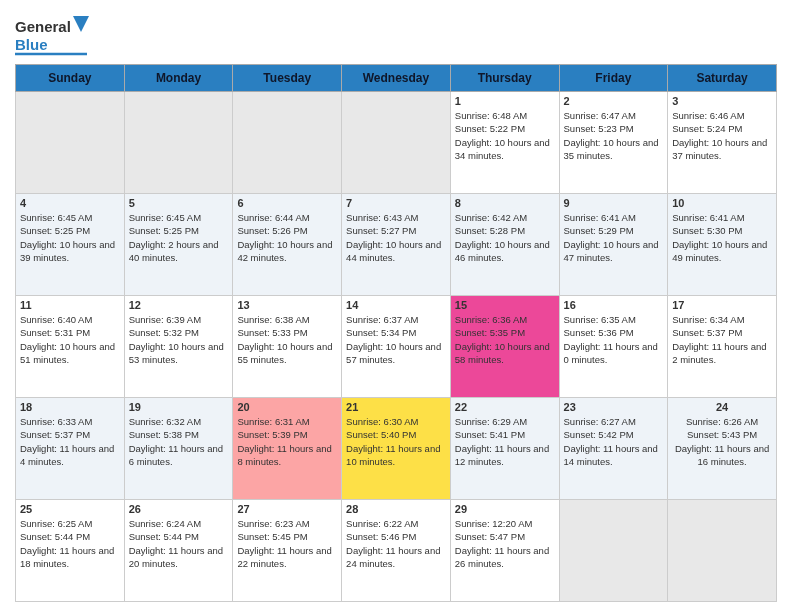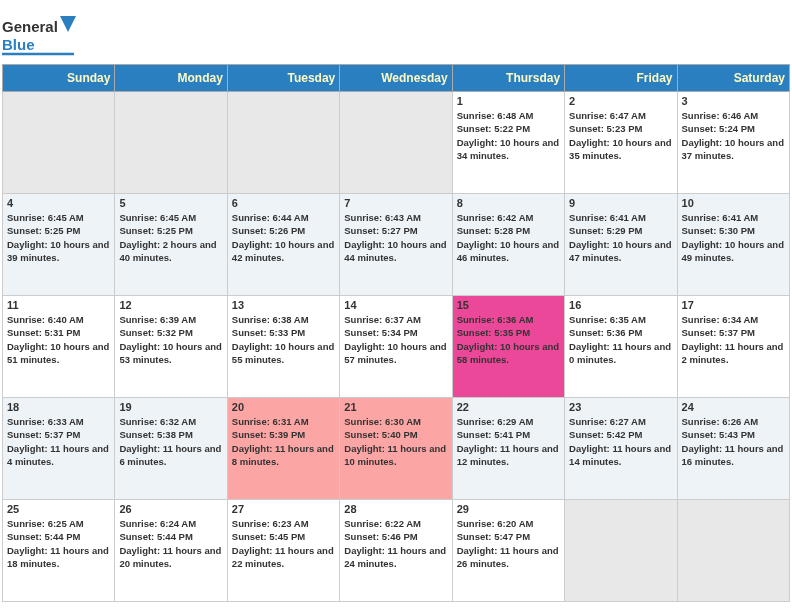--- a/index.html
+++ b/index.html
@@ -6,21 +6,21 @@
     body {
       font-family: Arial, sans-serif;
       background: #fff;
       width: 792px;
       height: 612px;
       overflow: hidden;
     }
     .page {
       width: 792px;
       height: 612px;
-      padding: 10px 2px;
+      padding: 10px 15px;
       display: flex;
       flex-direction: column;
     }
     .header {
       display: flex;
       justify-content: space-between;
       align-items: flex-start;
       margin-bottom: 6px;
     }
     .logo {
@@ -43,25 +43,25 @@
       margin-top: 2px;
     }
     .calendar {
       flex: 1;
       border-collapse: collapse;
       width: 100%;
       table-layout: fixed;
     }
     .calendar th {
       background: #2a7fc1;
-      color: #fef9c3;
+      color: #0f172a;
       font-size: 12px;
       font-weight: bold;
       padding: 6px 4px;
-      text-align: right;
+      text-align: center;
       border: 1px solid #aaa;
     }
     .calendar td {
       border: 1px solid #ccc;
       vertical-align: top;
       padding: 3px 4px;
       font-size: 9.5px;
       color: #333;
       height: 88px;
     }
@@ -72,21 +72,20 @@
       background: #fff;
     }
     .day-number {
       font-weight: bold;
       font-size: 11px;
       display: block;
       margin-bottom: 2px;
     }
     .cell-content {
       line-height: 1.4;
-      font-weight: bold;
     }
     .empty-cell {
       background: #e8e8e8 !important;
     }
   </style>
 </head>
 <body>
 
 <div class="page">
   <div class="header">
@@ -287,21 +286,21 @@
             </div>
           </td>
           <td style="background: #fca5a5;">
             <span class="day-number">20</span>
             <div class="cell-content">
               <div>Sunrise: 6:31 AM</div>
               <div>Sunset: 5:39 PM</div>
               <div>Daylight: 11 hours and 8 minutes.</div>
             </div>
           </td>
-          <td style="background: #fca5a5;">
+          <td style="background: #fde047;">
             <span class="day-number">21</span>
             <div class="cell-content">
               <div>Sunrise: 6:30 AM</div>
               <div>Sunset: 5:40 PM</div>
               <div>Daylight: 11 hours and 10 minutes.</div>
             </div>
           </td>
           <td style="background: rgb(238, 243, 248);">
             <span class="day-number">22</span>
             <div class="cell-content">
@@ -311,21 +310,21 @@
             </div>
           </td>
           <td style="background: rgb(238, 243, 248);">
             <span class="day-number">23</span>
             <div class="cell-content">
               <div>Sunrise: 6:27 AM</div>
               <div>Sunset: 5:42 PM</div>
               <div>Daylight: 11 hours and 14 minutes.</div>
             </div>
           </td>
-          <td style="background: rgb(238, 243, 248);">
+          <td style="background: rgb(238, 243, 248); text-align: center;">
             <span class="day-number">24</span>
             <div class="cell-content">
               <div>Sunrise: 6:26 AM</div>
               <div>Sunset: 5:43 PM</div>
               <div>Daylight: 11 hours and 16 minutes.</div>
             </div>
           </td>
         </tr>
         <tr>
           <td style="background: rgb(255, 255, 255);">
@@ -356,21 +355,21 @@
             <span class="day-number">28</span>
             <div class="cell-content">
               <div>Sunrise: 6:22 AM</div>
               <div>Sunset: 5:46 PM</div>
               <div>Daylight: 11 hours and 24 minutes.</div>
             </div>
           </td>
           <td style="background: rgb(255, 255, 255);">
             <span class="day-number">29</span>
             <div class="cell-content">
-              <div>Sunrise: 6:20 AM</div>
+              <div>Sunrise: 12:20 AM</div>
               <div>Sunset: 5:47 PM</div>
               <div>Daylight: 11 hours and 26 minutes.</div>
             </div>
           </td>
           <td class="empty-cell"></td>
           <td class="empty-cell"></td>
         </tr>
       </tbody>
   </table>
 </div>

